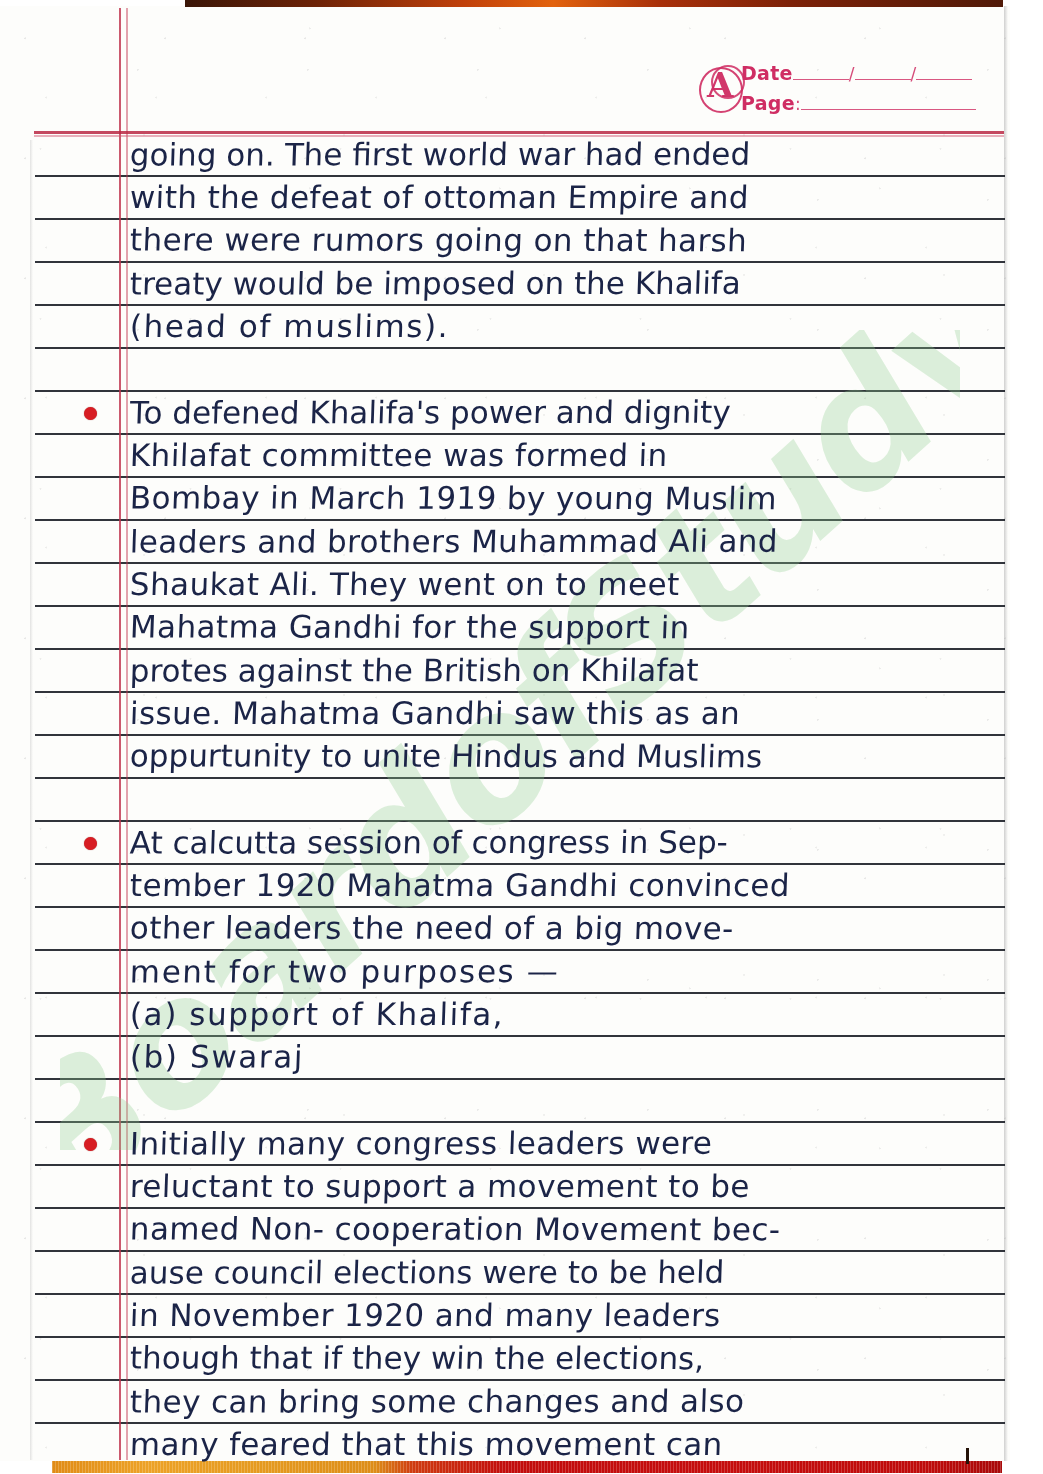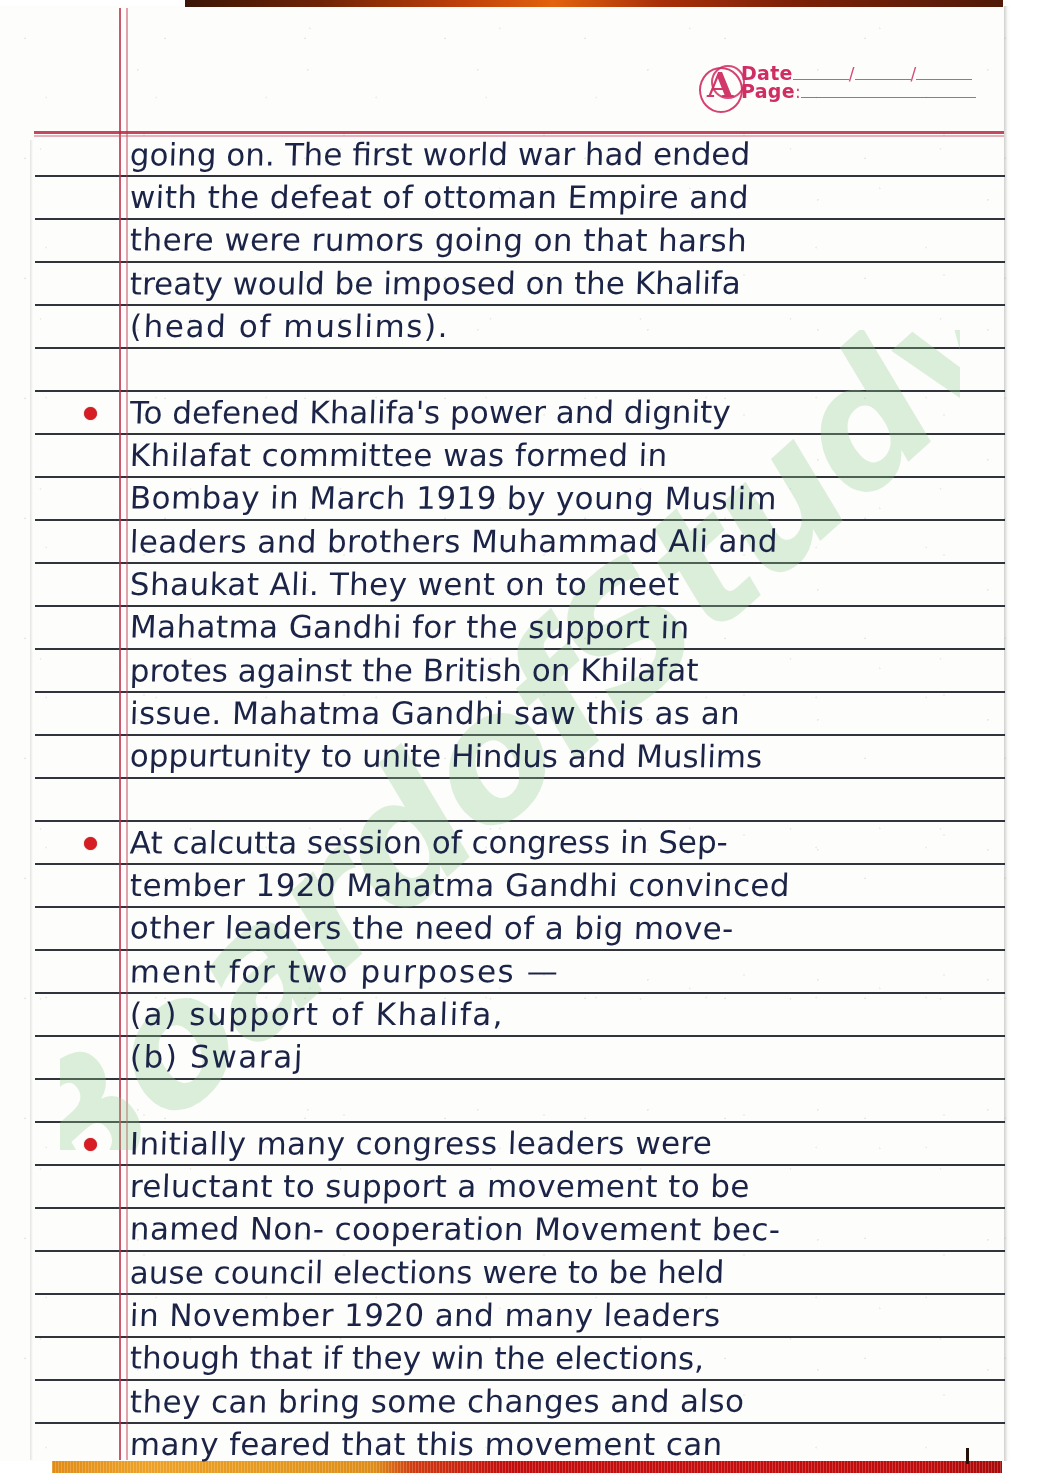--- a/index.html
+++ b/index.html
@@ -209,21 +209,21 @@
     color: #cf2d63;
     opacity: .95;
   }
   .stamp-row {
     position: absolute;
     left: 44px;
     display: flex;
     align-items: baseline;
   }
   .stamp-row.r1 { top: 0px; }
-  .stamp-row.r2 { top: 18px; }
+  .stamp-row.r2 { top: 30px; }
   .stamp-label {
     font-family: "DejaVu Sans", sans-serif;
     font-weight: 700;
     font-size: 19px;
     color: #cf2d63;
     letter-spacing: .3px;
   }
   .stamp-blank {
     display: inline-block;
     width: 175px;

